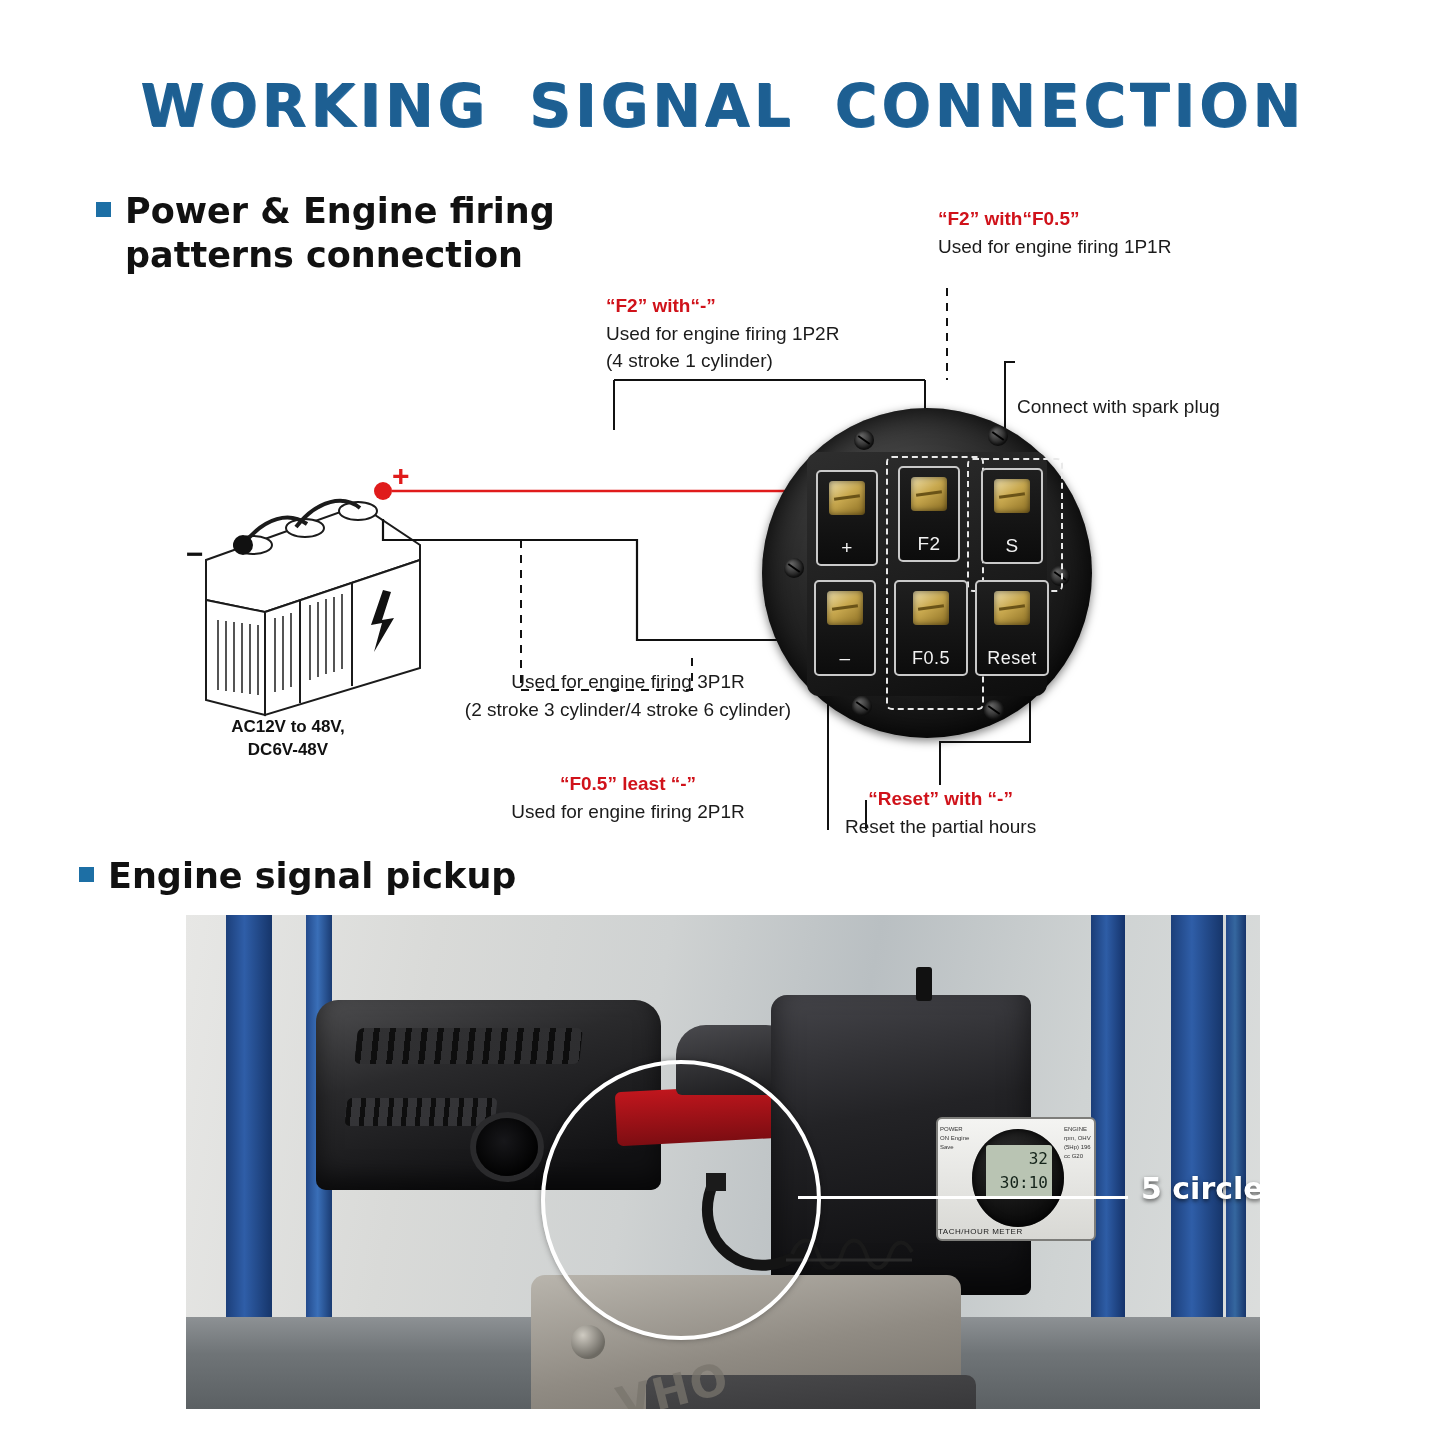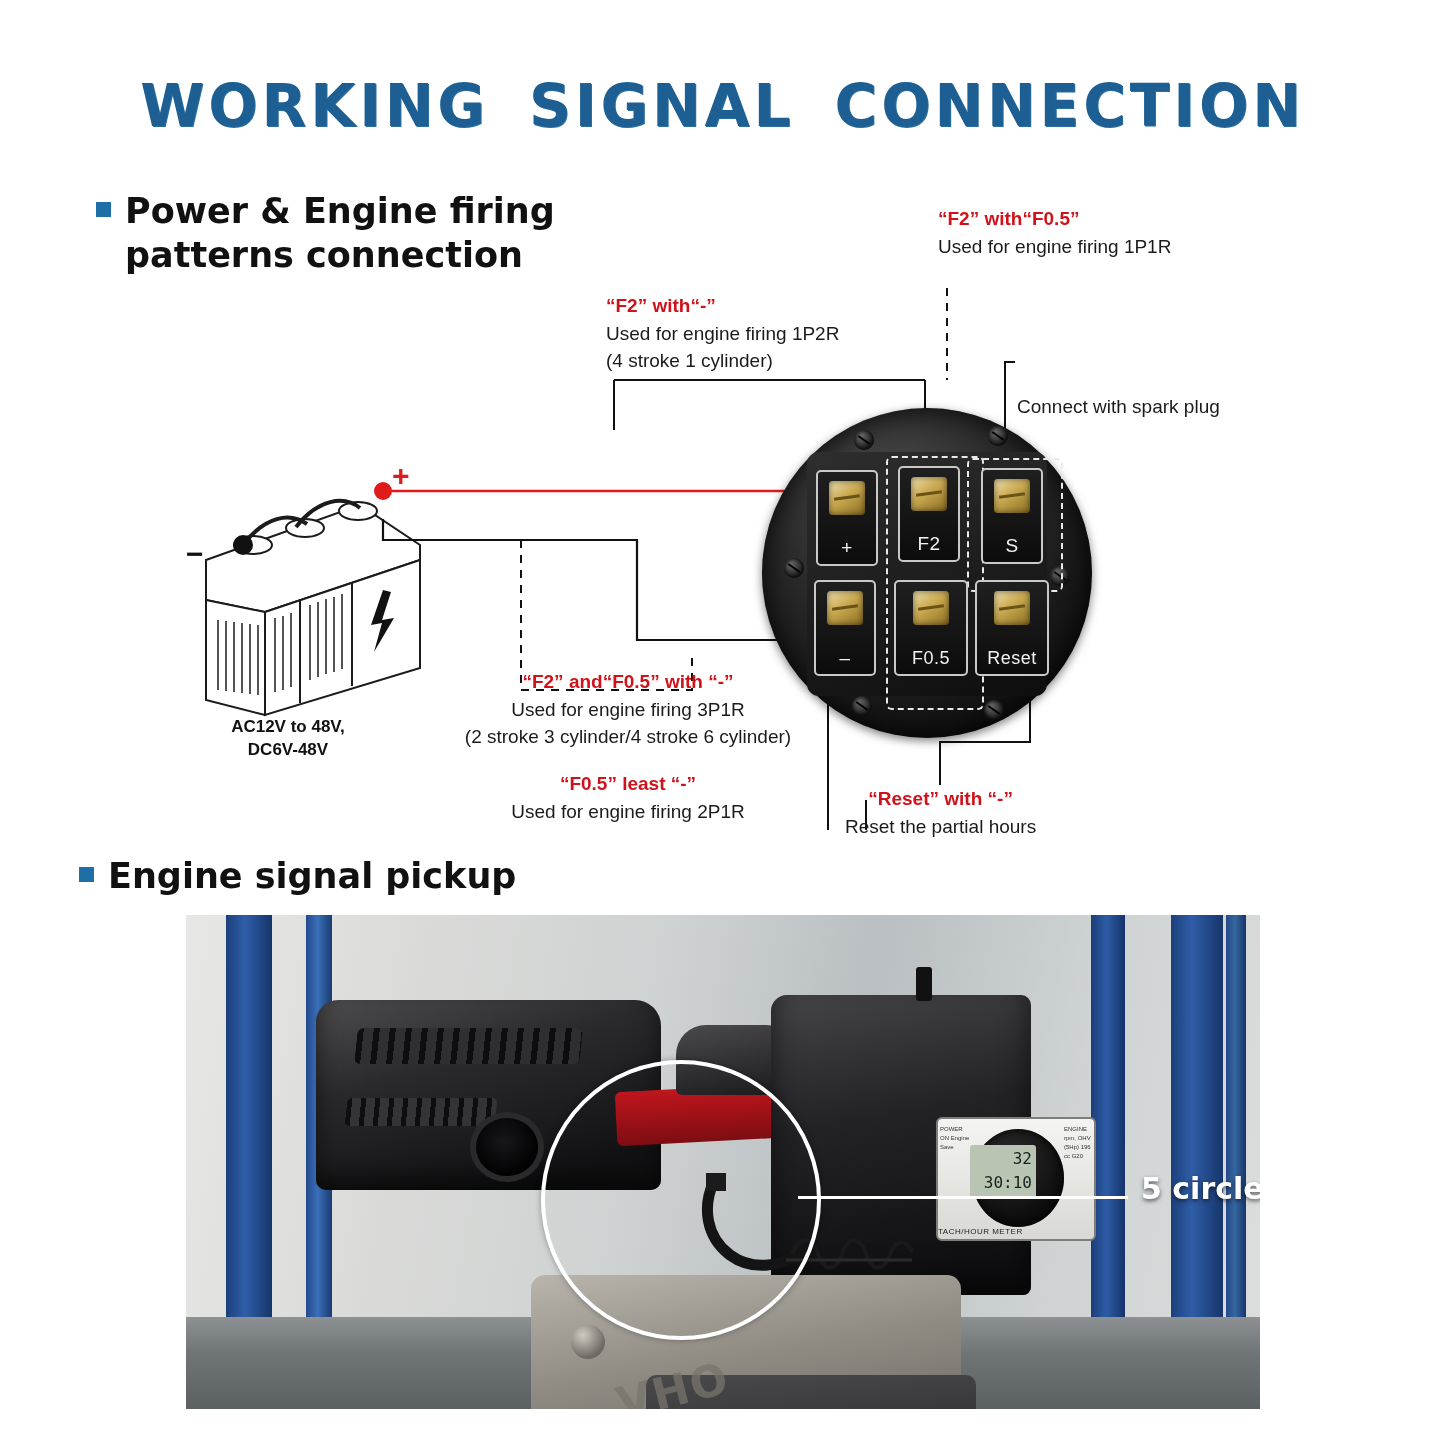--- a/index.html
+++ b/index.html
@@ -309,21 +309,21 @@
     border: 2px solid #7d7d7a;
     overflow: hidden;
   }
   .mini-meter .mm-dial {
     position:absolute; left: 34px; top: 10px;
     width: 92px; height: 98px; border-radius: 50%;
     background: radial-gradient(circle at 40% 30%, #2c2c2c, #0a0a0a 75%);
     box-shadow: inset 0 0 8px #000;
   }
   .mini-meter .lcd {
-    position:absolute; left: 32px; top: 26px;
+    position:absolute; left: 48px; top: 26px;
     width: 66px; height: 54px;
     background: #b9c4b3;
     border-radius: 3px;
     font-family: "DejaVu Sans Mono", monospace;
     color: #14231a;
     font-size: 16px;
     text-align: right;
     padding: 2px 4px 0 0;
     box-sizing: border-box;
     line-height: 1.5;
@@ -461,21 +461,20 @@
 <div class="callout" id="co-f2-f05">
   <div class="hl">“F2” with“F0.5”</div>
   <div>Used for engine firing 1P1R</div>
 </div>
 
 <div class="callout" id="co-spark">
   <div>Connect with spark plug</div>
 </div>
 
 <div class="callout" id="co-f2f05m">
-  <div class="hl" style="text-align:center">“F2” and“F0.5” with “-”</div>
   <div style="text-align:center">Used for engine firing 3P1R</div>
   <div style="text-align:center">(2 stroke 3 cylinder/4 stroke 6 cylinder)</div>
 </div>
 
 <div class="callout" id="co-f05">
   <div class="hl" style="text-align:center">“F0.5” least “-”</div>
   <div style="text-align:center">Used for engine firing 2P1R</div>
 </div>
 
 <div class="callout" id="co-reset">

